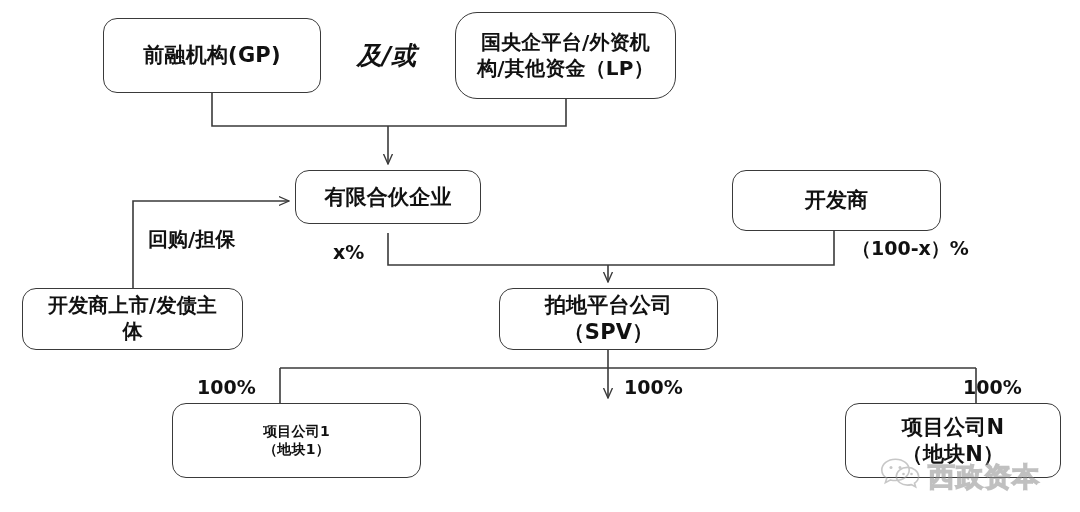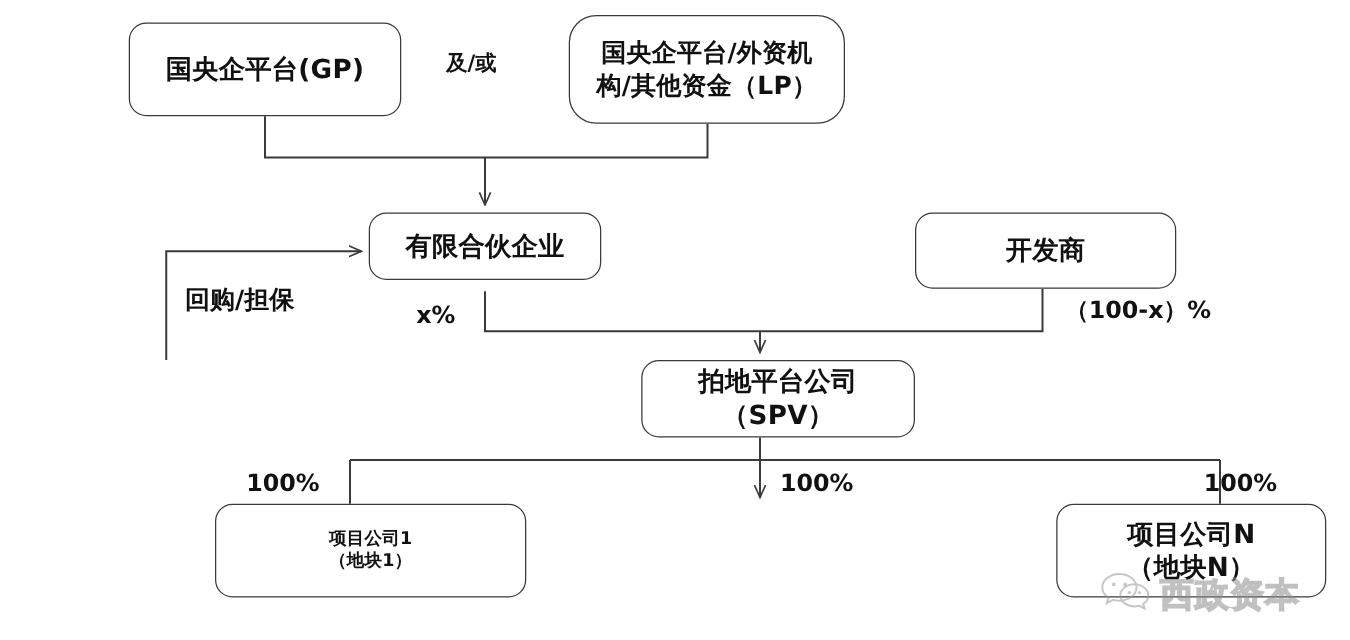--- a/index.html
+++ b/index.html
@@ -52,27 +52,27 @@
     white-space: nowrap;
     line-height: 1.1;
   }
 
   
   #node-gp      { left: 103px; top: 18px;  width: 218px; height: 75px;  font-size: 21px; }
   #node-lp      { left: 455px; top: 12px;  width: 221px; height: 87px;  font-size: 20px; border-radius: 22px; }
   #node-lpart   { left: 295px; top: 170px; width: 186px; height: 54px;  font-size: 21px; }
   #node-dev     { left: 732px; top: 170px; width: 209px; height: 61px;  font-size: 21px; }
   #node-issuer  { left: 22px;  top: 288px; width: 221px; height: 62px;  font-size: 20px; }
-  #node-spv     { left: 499px; top: 288px; width: 219px; height: 62px;  font-size: 21px; margin-left: 14px; }
+  #node-spv     { left: 499px; top: 288px; width: 219px; height: 62px;  font-size: 21px; }
   #node-pc1     { left: 172px; top: 403px; width: 249px; height: 75px;  font-size: 14px; }
   #node-pc2     { left: 508px; top: 403px; width: 216px; height: 75px;  font-size: 21px; }
   #node-pcn     { left: 845px; top: 403px; width: 216px; height: 75px;  font-size: 21px; }
 
   
-  #lbl-andor    { left: 357px; top: 42px;  font-size: 17px; }
+  #lbl-andor    { left: 357px; top: 42px;  font-size: 25px; font-style: italic; }
   #lbl-repo     { left: 148px; top: 228px; font-size: 20px; }
   #lbl-xpct     { left: 333px; top: 242px; font-size: 19px; }
   #lbl-100x     { left: 852px; top: 238px; font-size: 19px; }
   #lbl-p1       { left: 197px; top: 377px; font-size: 19px; }
   #lbl-p2       { left: 624px; top: 377px; font-size: 19px; }
   #lbl-pn       { left: 963px; top: 377px; font-size: 19px; }
 
   
   #watermark {
     position: absolute;
@@ -118,36 +118,40 @@
 
       <path d="M 608 350 L 608 368"></path>
       <path d="M 280 368 L 976 368"></path>
       <path d="M 280 368 L 280 403"></path>
       <path d="M 608 368 L 608 398" marker-end="url(#arrow)"></path>
       <path d="M 976 368 L 976 403"></path>
     </g>
   </svg>
 
   <div class="node" id="node-gp">
-    <span class="txt">国央企平台(GP)</span>
+    <span class="txt">前融机构(GP)</span>
   </div>
 
   <div class="node" id="node-lp">
     <span class="txt">国央企平台/外资机
 构/其他资金（LP）</span>
   </div>
 
   <div class="node" id="node-lpart">
     <span class="txt">有限合伙企业</span>
   </div>
 
   <div class="node" id="node-dev">
     <span class="txt">开发商</span>
   </div>
 
+  <div class="node" id="node-issuer">
+    <span class="txt">开发商上市/发债主
+体</span>
+  </div>
 
   <div class="node" id="node-spv">
     <span class="txt">拍地平台公司（SPV）</span>
   </div>
 
   <div class="node" id="node-pc1">
     <span class="txt">项目公司1
 （地块1）</span>
   </div>
 

